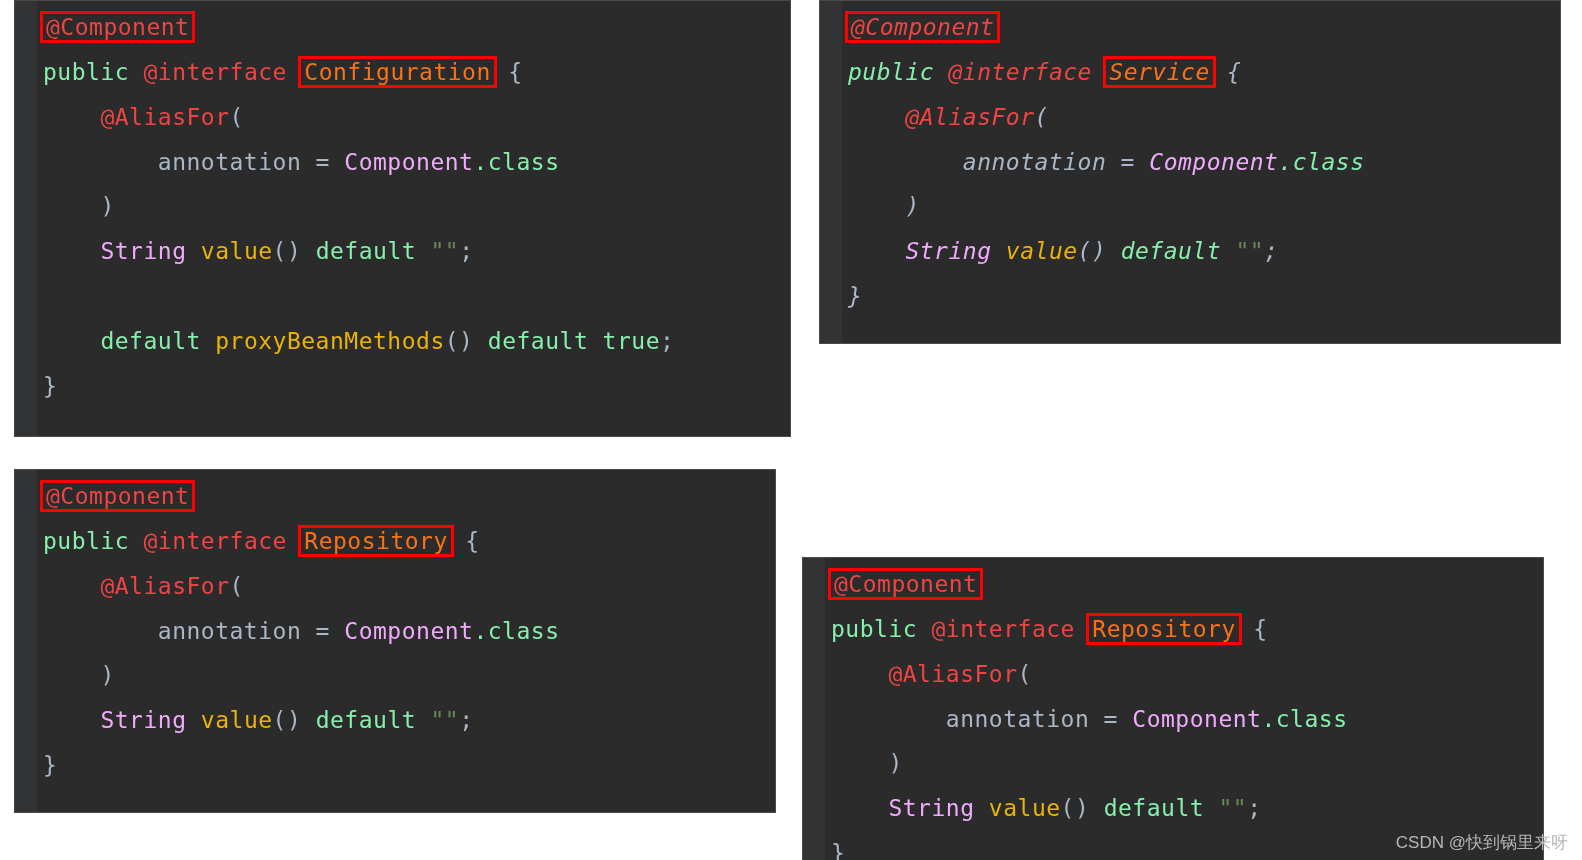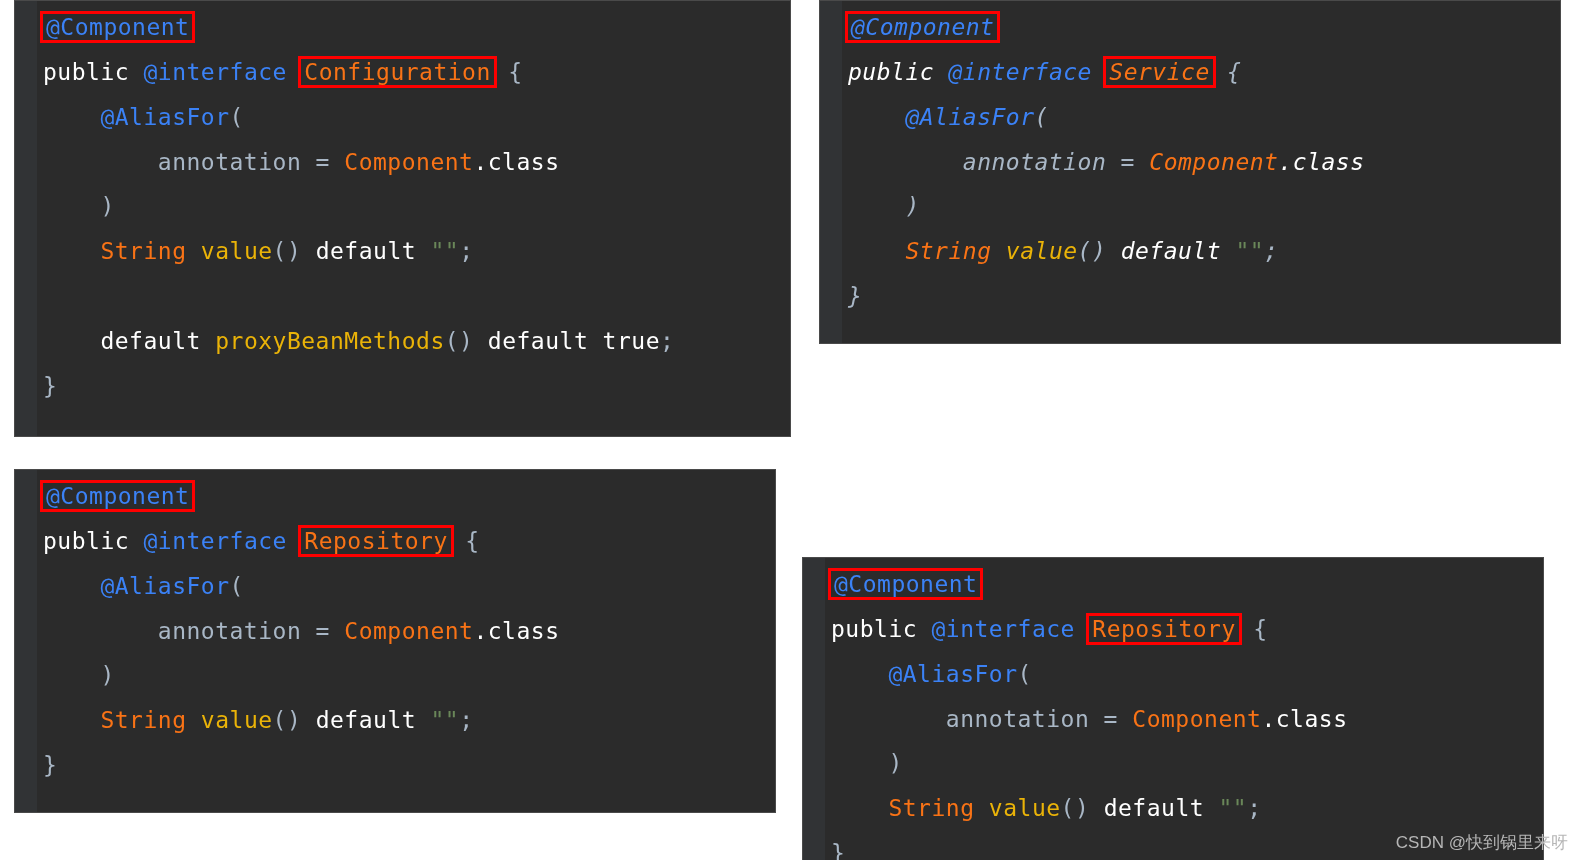--- a/index.html
+++ b/index.html
@@ -1,21 +1,21 @@
 <!DOCTYPE html>
 <html><head>
 <meta charset="utf-8">
 <style>
   html,body{margin:0;padding:0;background:#fff;width:1582px;height:860px;font-family:Consolas,Menlo,"DejaVu Sans Mono",monospace;}
   .card{background:#2b2b2b;border:1px solid #4a4a4a;position:relative;color:#a9b7c6;font-size:23px;line-height:1.95;letter-spacing:0.5px;}
   .gutter{position:absolute;left:0;top:0;bottom:0;width:22px;background:#313335;}
   .code{white-space:pre;padding:4px 0 4px 28px;position:relative;}
-  .tok-ann{color:#3b82f6;}       
-  .tok-kw{color:#ffffff;text-align:center;}        
-  .tok-type{color:#f97316;}      
+  .tok-ann{color:#ef4444;}       
+  .tok-kw{color:#86efac;text-align:center;}        
+  .tok-type{color:#f0abfc;}      
   .tok-name{color:#eab308;}      
   .tok-str{color:#6a8759;}
   .tok-decl{color:#f97316;}      
   .boxed{border:3px solid #ff0000;padding:0 3px;margin:0 -3px;}
   .watermark{position:fixed;right:14px;bottom:6px;color:#b6b6b6;font-size:17px;font-family:Arial,sans-serif;pointer-events:none;text-align:right;}
 
   
   #p1{width:775px;height:435px;margin:0 0 0 14px;}
   #p2{width:740px;height:342px;margin:0 0 0 0;}
   #p3{width:760px;height:342px;margin:32px 0 0 14px;}

